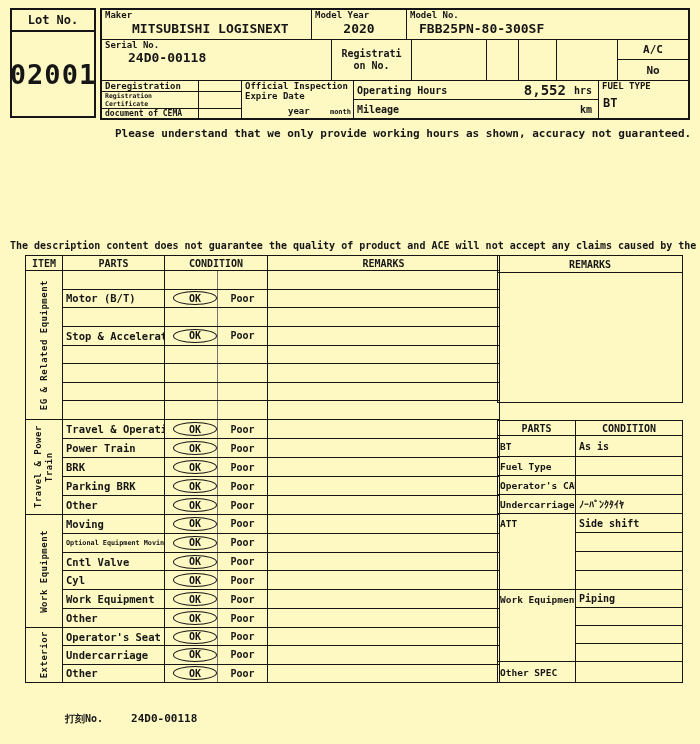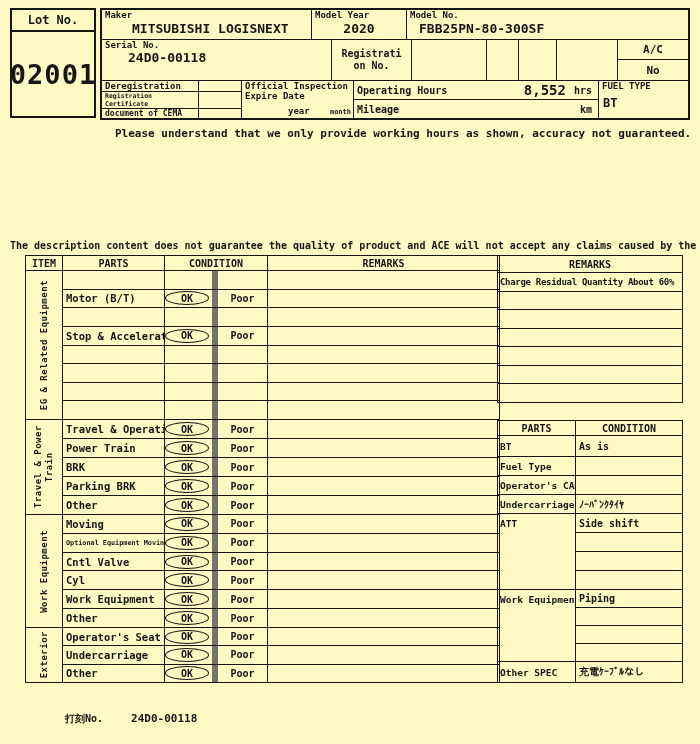--- a/index.html
+++ b/index.html
@@ -60,21 +60,21 @@
   #mt-sections { flex:1; display:flex; flex-direction:column; }
   .mt-section { display:flex; }
   .mt-section + .mt-section { border-top:1px solid #161616; }
   .mt-item { width:37px; border-right:1px solid #161616; display:flex; align-items:center; justify-content:center; overflow:hidden; }
   .vtext { writing-mode:vertical-rl; transform:rotate(180deg); font-size:9px; line-height:1.2; text-align:center; letter-spacing:0.5px; max-height:100%; }
   .mt-rows { flex:1; display:flex; flex-direction:column; }
   .mt-row { flex:1; display:grid; grid-template-columns:102px 53px 50px 1fr; }
   .mt-row + .mt-row { border-top:1px solid #161616; }
   .c-part { border-right:1px solid #161616; display:flex; align-items:center; padding:0 3px; font-size:10.5px; white-space:nowrap; overflow:hidden; }
   .c-part.small { font-size:6.8px; }
-  .c-ok { border-right:6px solid #737373; display:flex; align-items:center; justify-content:flex-start; }
+  .c-ok { border-right:1px solid #737373; display:flex; align-items:center; justify-content:flex-end; }
   .ok-ellipse { width:44px; height:14px; border:1.5px solid #161616; border-radius:50%; display:flex; align-items:center; justify-content:center; font-size:10px; }
   .c-poor { border-right:1px solid #161616; display:flex; align-items:center; justify-content:center; font-size:10px; }
   .c-remark { font-size:10px; }
 
   
   #remarks-box { position:absolute; left:497px; top:255px; width:186px; height:148px; border:1.5px solid #161616; display:flex; flex-direction:column; }
   .rb-header { height:17px; border-bottom:1px solid #161616; display:flex; align-items:center; justify-content:center; font-size:10px; }
   .rb-line { flex:1; display:flex; align-items:center; padding:0 2px; font-size:9px; letter-spacing:-0.3px; white-space:nowrap; overflow:hidden; }
   .rb-line + .rb-line { border-top:1px solid #161616; }
 
@@ -377,29 +377,20 @@
               <div class="c-poor">Poor</div>
               <div class="c-remark"></div>
             </div>
           </div>
         </div>
       </div>
   </div>
 
   <div id="remarks-box">
     <div class="rb-header">REMARKS</div>
-    <div id="rb-lines" style="display:flex;flex-direction:column;flex:1;">
-        <div class="rb-line">Charge Residual Quantity About 60%</div>
-        <div class="rb-line"></div>
-        <div class="rb-line"></div>
-        <div class="rb-line"></div>
-        <div class="rb-line"></div>
-        <div class="rb-line"></div>
-        <div class="rb-line"></div>
-      </div>
   </div>
 
   <div id="spec-table">
     <div class="st-header">
       <div>PARTS</div>
       <div>CONDITION</div>
     </div>
     <div id="st-rows" style="display:flex;flex-direction:column;flex:1;">
         <div class="st-row" style="height: 20px;">
           <div class="st-part">BT</div>
@@ -438,23 +429,20 @@
           <div class="st-part">Work Equipment</div>
           <div class="st-conds">
             <div class="st-cond">Piping</div>
             <div class="st-cond"></div>
             <div class="st-cond"></div>
             <div class="st-cond"></div>
           </div>
         </div>
         <div class="st-row" style="height: 21px;">
           <div class="st-part">Other SPEC</div>
-          <div class="st-conds">
-            <div class="st-cond">充電ｹｰﾌﾞﾙなし</div>
-          </div>
         </div>
       </div>
   </div>
 
   <div id="stamp">
     <span class="stamp-label">打刻No.</span>
     <span>24D0-00118</span>
   </div>
 
 </div>

